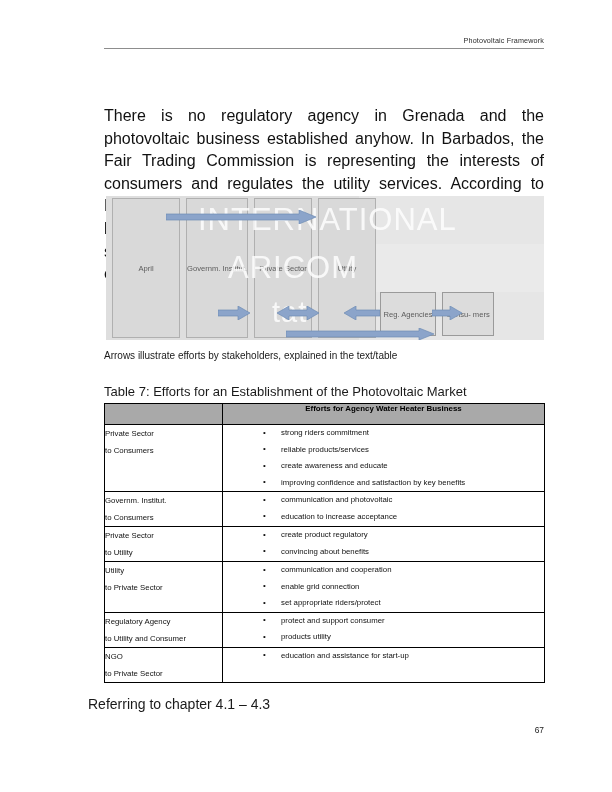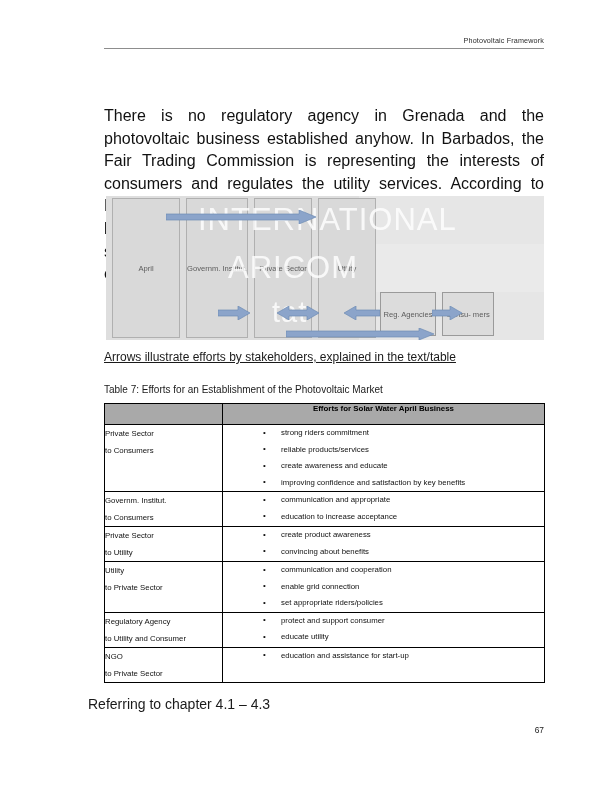--- a/index.html
+++ b/index.html
@@ -165,32 +165,31 @@
     position: absolute;
     pointer-events: none;
   }
   .arrow svg { display: block; }
 
   .fig-note {
     position: absolute;
     left: 104px;
     top: 350px;
     width: 440px;
-    font-size: 12px;
+    font-size: 10px;
     color: #1a1a1a;
-    text-decoration: underline;
   }
 
   
   .tbl-caption {
     position: absolute;
     left: 104px;
     top: 384px;
     width: 440px;
-    font-size: 10px;
+    font-size: 13px;
     color: #1a1a1a;
   }
 
   
   .efforts-table {
     position: absolute;
     left: 104px;
     top: 403px;
     width: 440px;
     border-collapse: collapse;
@@ -356,21 +355,21 @@
   <div class="tbl-caption">Table 7: Efforts for an Establishment of the Photovoltaic Market</div>
 
   <table class="efforts-table">
     <colgroup>
       <col class="col-a">
       <col class="col-b">
     </colgroup>
     <thead>
       <tr>
         <th class="hdr-blank"></th>
-        <th class="hdr-main">Efforts for Solar Water April Business</th>
+        <th class="hdr-main">Efforts for Agency Water Heater Business</th>
       </tr>
     </thead>
     <tbody>
         <tr>
           <td class="cell-left">
             <div>Private Sector</div>
             <div>to Consumers</div>
           </td>
           <td class="cell-right">
             <ul class="bullets">
@@ -381,59 +380,59 @@
             </ul>
           </td>
         </tr>
         <tr>
           <td class="cell-left">
             <div>Governm. Institut.</div>
             <div>to Consumers</div>
           </td>
           <td class="cell-right">
             <ul class="bullets">
-              <li>communication and appropriate</li>
+              <li>communication and photovoltaic</li>
               <li>education to increase acceptance</li>
             </ul>
           </td>
         </tr>
         <tr>
           <td class="cell-left">
             <div>Private Sector</div>
             <div>to Utility</div>
           </td>
           <td class="cell-right">
             <ul class="bullets">
-              <li>create product awareness</li>
+              <li>create product regulatory</li>
               <li>convincing about benefits</li>
             </ul>
           </td>
         </tr>
         <tr>
           <td class="cell-left">
             <div>Utility</div>
             <div>to Private Sector</div>
           </td>
           <td class="cell-right">
             <ul class="bullets">
               <li>communication and cooperation</li>
               <li>enable grid connection</li>
-              <li>set appropriate riders/policies</li>
+              <li>set appropriate riders/protect</li>
             </ul>
           </td>
         </tr>
         <tr>
           <td class="cell-left">
             <div>Regulatory Agency</div>
             <div>to Utility and Consumer</div>
           </td>
           <td class="cell-right">
             <ul class="bullets">
               <li>protect and support consumer</li>
-              <li>educate utility</li>
+              <li>products utility</li>
             </ul>
           </td>
         </tr>
         <tr>
           <td class="cell-left">
             <div>NGO</div>
             <div>to Private Sector</div>
           </td>
           <td class="cell-right">
             <ul class="bullets">

